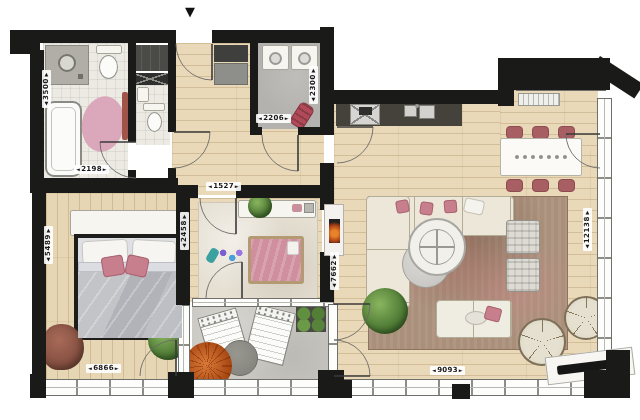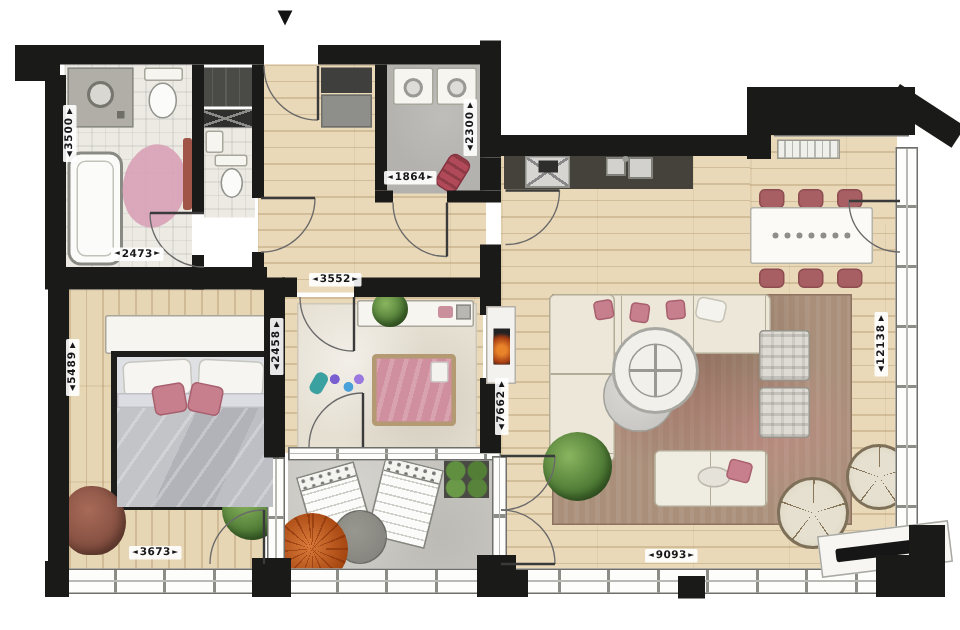--- a/index.html
+++ b/index.html
@@ -270,51 +270,51 @@
 
   <div class="arrowhead" style="left:185px;top:5px;">▼</div>
 
   <div class="dim dim-v" style="left:42px;top:70px;">
     <span class="ar">▲</span>
     <span class="txt">3500</span>
     <span class="ar">▼</span>
   </div>
   <div class="dim" style="left:74px;top:165px;">
     <span class="ar">◄</span>
-    <span>2473</span>
+    <span>2198</span>
     <span class="ar">►</span>
   </div>
   <div class="dim" style="left:256px;top:114px;">
     <span class="ar">◄</span>
-    <span>1864</span>
+    <span>2206</span>
     <span class="ar">►</span>
   </div>
   <div class="dim dim-v" style="left:309px;top:66px;">
     <span class="ar">▲</span>
     <span class="txt">2300</span>
     <span class="ar">▼</span>
   </div>
   <div class="dim" style="left:206px;top:182px;">
     <span class="ar">◄</span>
-    <span>3552</span>
+    <span>1527</span>
     <span class="ar">►</span>
   </div>
   <div class="dim dim-v" style="left:180px;top:212px;">
     <span class="ar">▲</span>
     <span class="txt">2458</span>
     <span class="ar">▼</span>
   </div>
   <div class="dim dim-v" style="left:44px;top:226px;">
     <span class="ar">▲</span>
     <span class="txt">5489</span>
     <span class="ar">▼</span>
   </div>
   <div class="dim" style="left:86px;top:364px;">
     <span class="ar">◄</span>
-    <span>3673</span>
+    <span>6866</span>
     <span class="ar">►</span>
   </div>
   <div class="dim dim-v" style="left:330px;top:252px;">
     <span class="ar">▲</span>
     <span class="txt">7662</span>
     <span class="ar">▼</span>
   </div>
   <div class="dim dim-v" style="left:583px;top:208px;">
     <span class="ar">▲</span>
     <span class="txt">12138</span>

